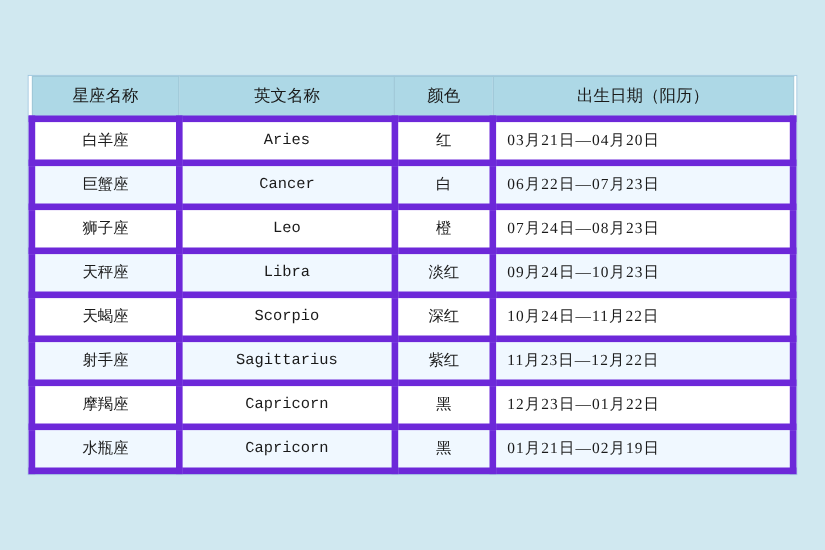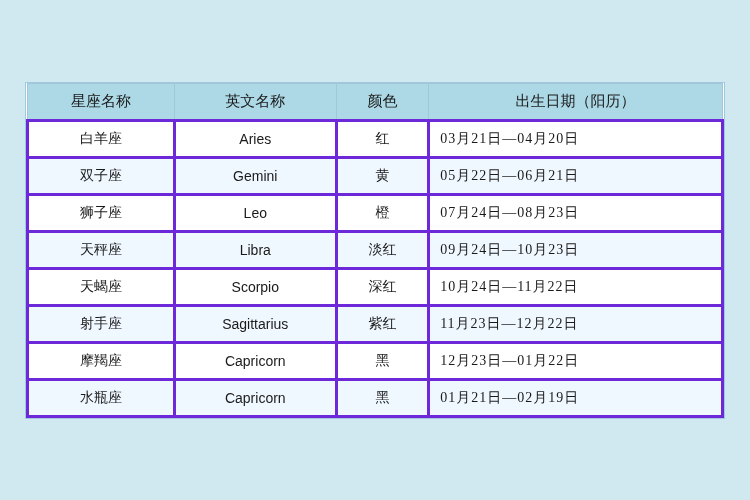--- a/index.html
+++ b/index.html
@@ -44,29 +44,29 @@
 
     tbody tr {
       background-color: #ffffff;
     }
 
     tbody tr:nth-child(even) {
       background-color: #f0f8ff;
     }
 
     tbody td {
-      border: 3px solid #6d28d9;
+      border: 6px solid #6d28d9;
       padding: 8px 10px;
       text-align: center;
       font-size: 14px;
       color: #1a1a1a;
     }
 
     tbody td:nth-child(2) {
-      font-family: Liberation Sans, sans-serif;
+      font-family: Liberation Mono, monospace;
     }
 
     tbody td:nth-child(4) {
       text-align: left;
       letter-spacing: 1px;
     }
   </style>
 </head>
 <body>
 
@@ -81,24 +81,24 @@
       </tr>
     </thead>
     <tbody id="table-body">
     <tr>
           <td>白羊座</td>
           <td>Aries</td>
           <td>红</td>
           <td>03月21日—04月20日</td>
         </tr>
         <tr>
-          <td>双子座</td>
-          <td>Gemini</td>
-          <td>黄</td>
-          <td>05月22日—06月21日</td>
+          <td>巨蟹座</td>
+          <td>Cancer</td>
+          <td>白</td>
+          <td>06月22日—07月23日</td>
         </tr>
         <tr>
           <td>狮子座</td>
           <td>Leo</td>
           <td>橙</td>
           <td>07月24日—08月23日</td>
         </tr>
         <tr>
           <td>天秤座</td>
           <td>Libra</td>

